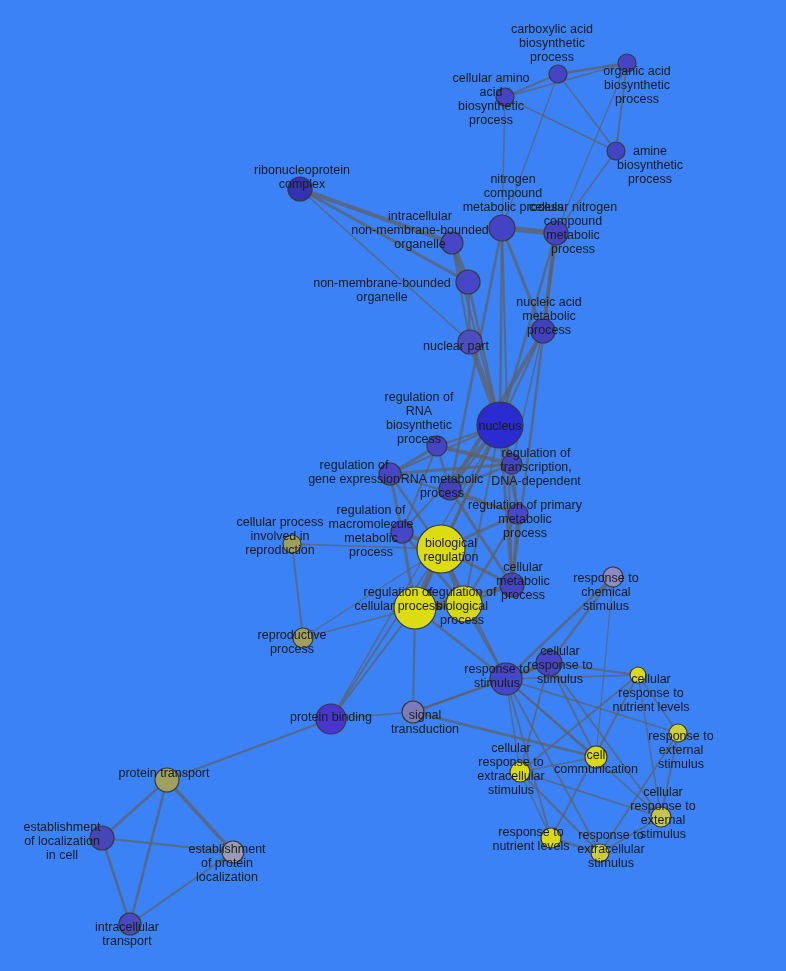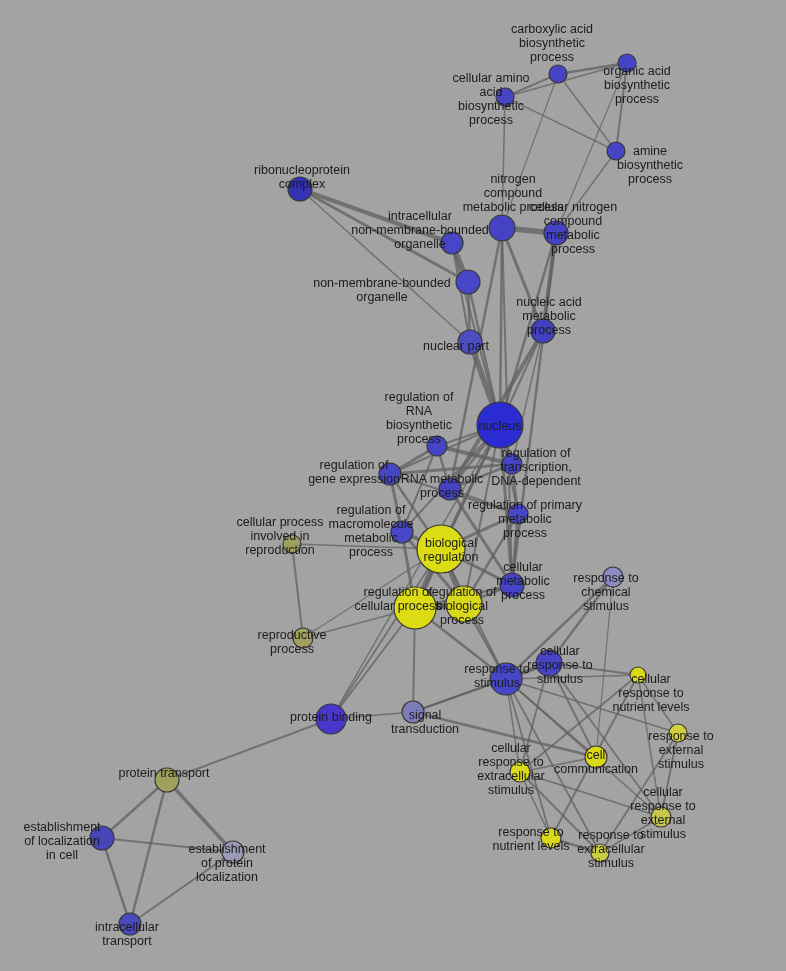--- a/index.html
+++ b/index.html
@@ -1,20 +1,20 @@
 <!DOCTYPE html>
 <html><head>
 <meta charset="utf-8">
 <style>
   html, body { margin: 0; padding: 0; background: #ffffff; }
   .stage {
     position: relative;
     width: 786px;
     height: 971px;
-    background: #a3a3a3;
+    background: #3b82f6;
     overflow: hidden;
     font-family: "Liberation Sans", sans-serif;
   }
   svg { display: block; }
   .node-label {
     font-family: "Liberation Sans", sans-serif;
     font-size: 12.5px;
     fill: #1b1b1b;
   }
   .edge { stroke-linecap: round; }

